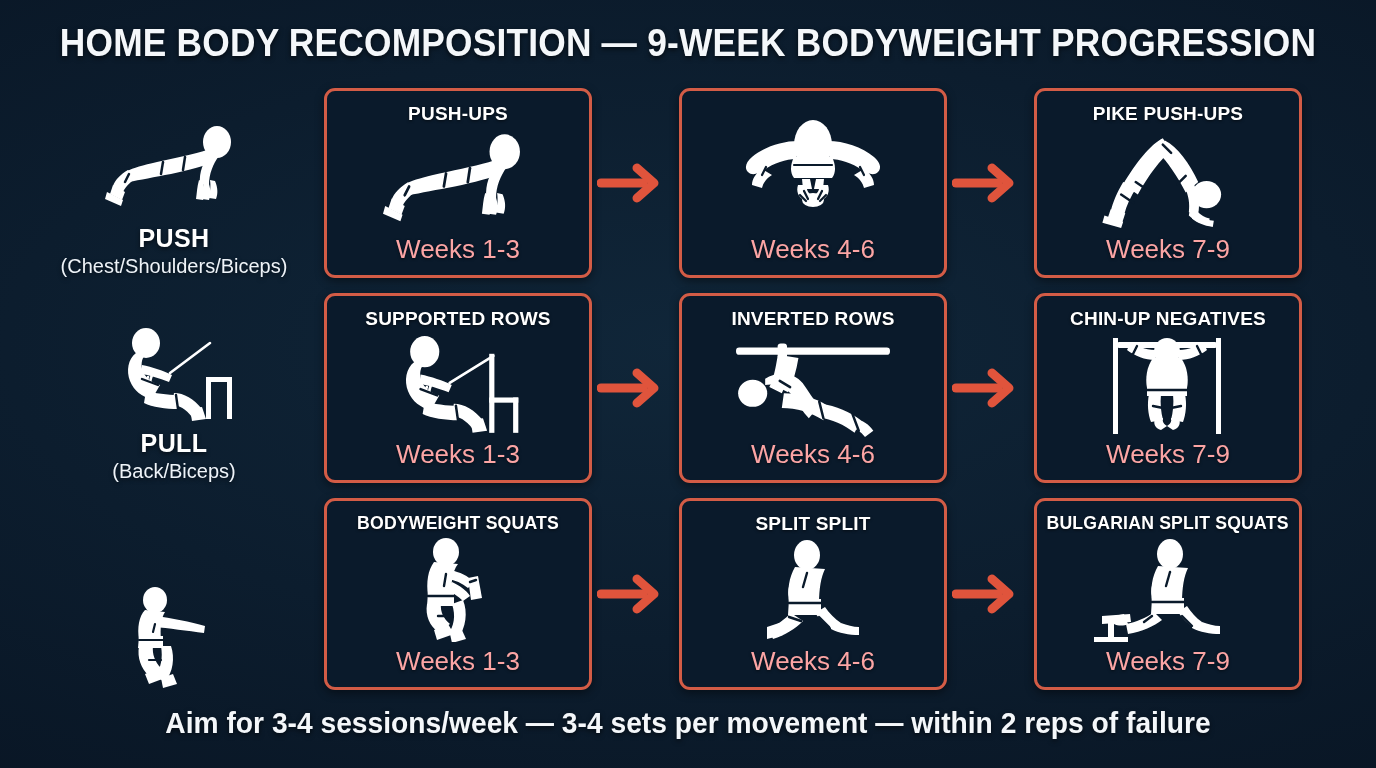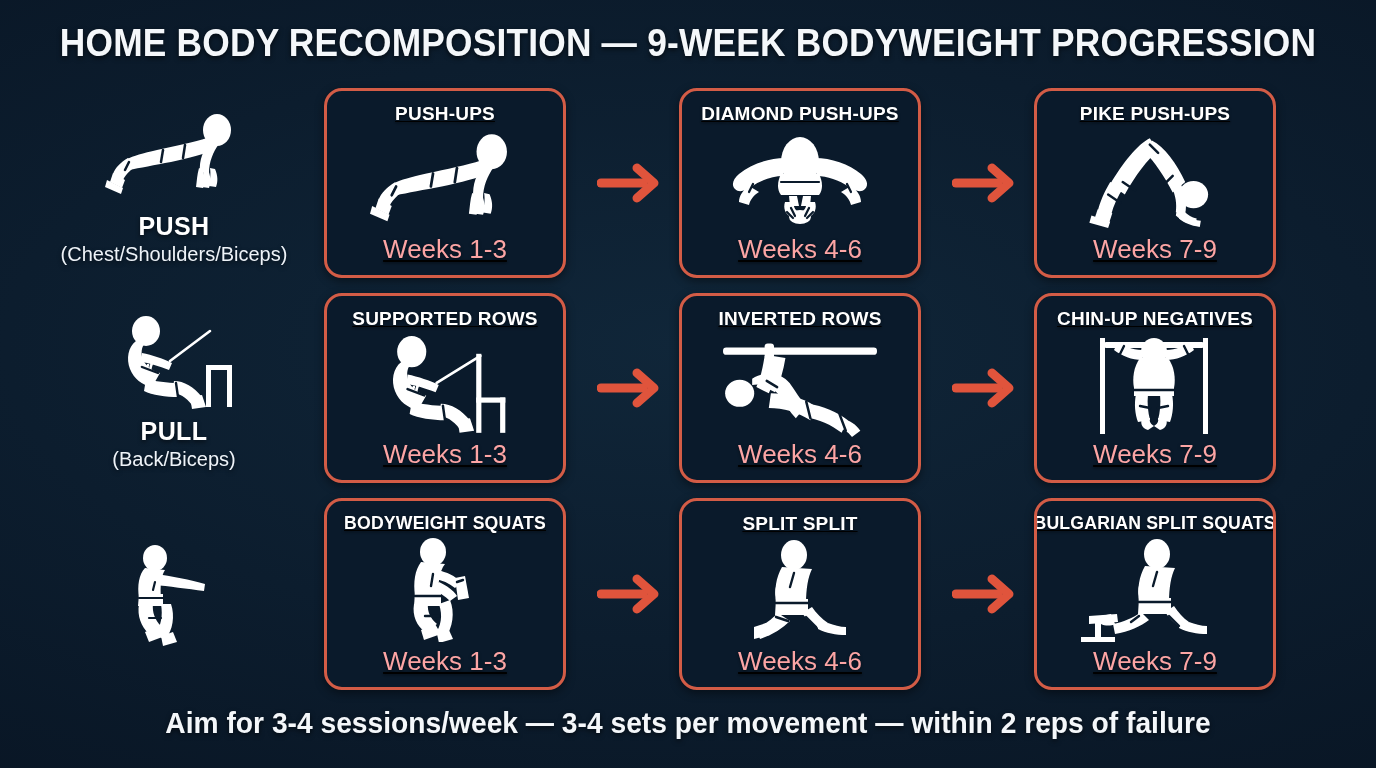--- a/index.html
+++ b/index.html
@@ -58,21 +58,21 @@
   
   .rowlabel {
     position: absolute;
     left: 30px;
     top: 0;
     width: 288px;
     height: 100%;
     display: flex;
     flex-direction: column;
     align-items: center;
-    justify-content: center;
+    justify-content: flex-end;
   }
   .rowlabel .glyph {
     height: 104px;
     display: flex;
     align-items: center;
     justify-content: center;
     margin-top: 4px;
   }
   .rowlabel .rl-title {
     color: #ffffff;
@@ -88,32 +88,31 @@
     font-size: 20px;
     margin-top: 2px;
     text-shadow: 0 2px 4px rgba(0,0,0,0.5);
     white-space: nowrap;
   }
 
   
   .card {
     position: absolute;
     top: 0;
-    width: 242px;
+    width: 268px;
     height: 100%;
     box-sizing: border-box;
     background: #0a1a2b;
     border: 3px solid #d35c46;
-    border-radius: 18px;
+    border-radius: 11px;
     box-shadow: 0 3px 10px rgba(0,0,0,0.45);
     display: flex;
     flex-direction: column;
     align-items: center;
     overflow: hidden;
-    text-decoration: underline;
   }
   .card.c0 { left: 324px; }
   .card.c1 { left: 679px; }
   .card.c2 { left: 1034px; }
 
   .card .c-title {
     color: #ffffff;
     font-weight: bold;
     font-size: 19px;
     letter-spacing: 0.2px;
@@ -214,21 +213,20 @@
     </div>
 
     <div class="arrow a0">
       <svg width="68" height="44" viewBox="0 0 68 44">
         <path d="M4 22 L46 22" stroke="#e0543c" stroke-width="9" stroke-linecap="round" fill="none"></path>
         <path d="M40 7 L57 22 L40 37" stroke="#e0543c" stroke-width="9" stroke-linecap="round" stroke-linejoin="round" fill="none"></path>
       </svg>
     </div>
 
     <div class="card c1">
-      <div class="c-title">DIAMOND PUSH-UPS</div>
       <div class="c-fig">
         <svg width="150" height="96" viewBox="0 0 150 96">
           <g class="fig">
             <ellipse cx="75" cy="30" rx="19" ry="25"></ellipse>
             <path d="M60 26 C44 26 26 32 14 42 C8 47 6 53 10 57 C14 61 20 59 26 55 C36 48 48 44 58 44 Z"></path>
             <path d="M90 26 C106 26 124 32 136 42 C142 47 144 53 140 57 C136 61 130 59 124 55 C114 48 102 44 92 44 Z"></path>
             <path d="M56 42 C52 50 52 58 56 63 L94 63 C98 58 98 50 94 42 Z"></path>
             <path d="M24 54 C18 58 14 64 14 70 l10 3 c1 -5 5 -10 10 -13 Z"></path>
             <path d="M126 54 C132 58 136 64 136 70 l-10 3 c-1 -5 -5 -10 -10 -13 Z"></path>
             <path d="M64 64 l8 0 l2 10 l-9 0 z"></path>

